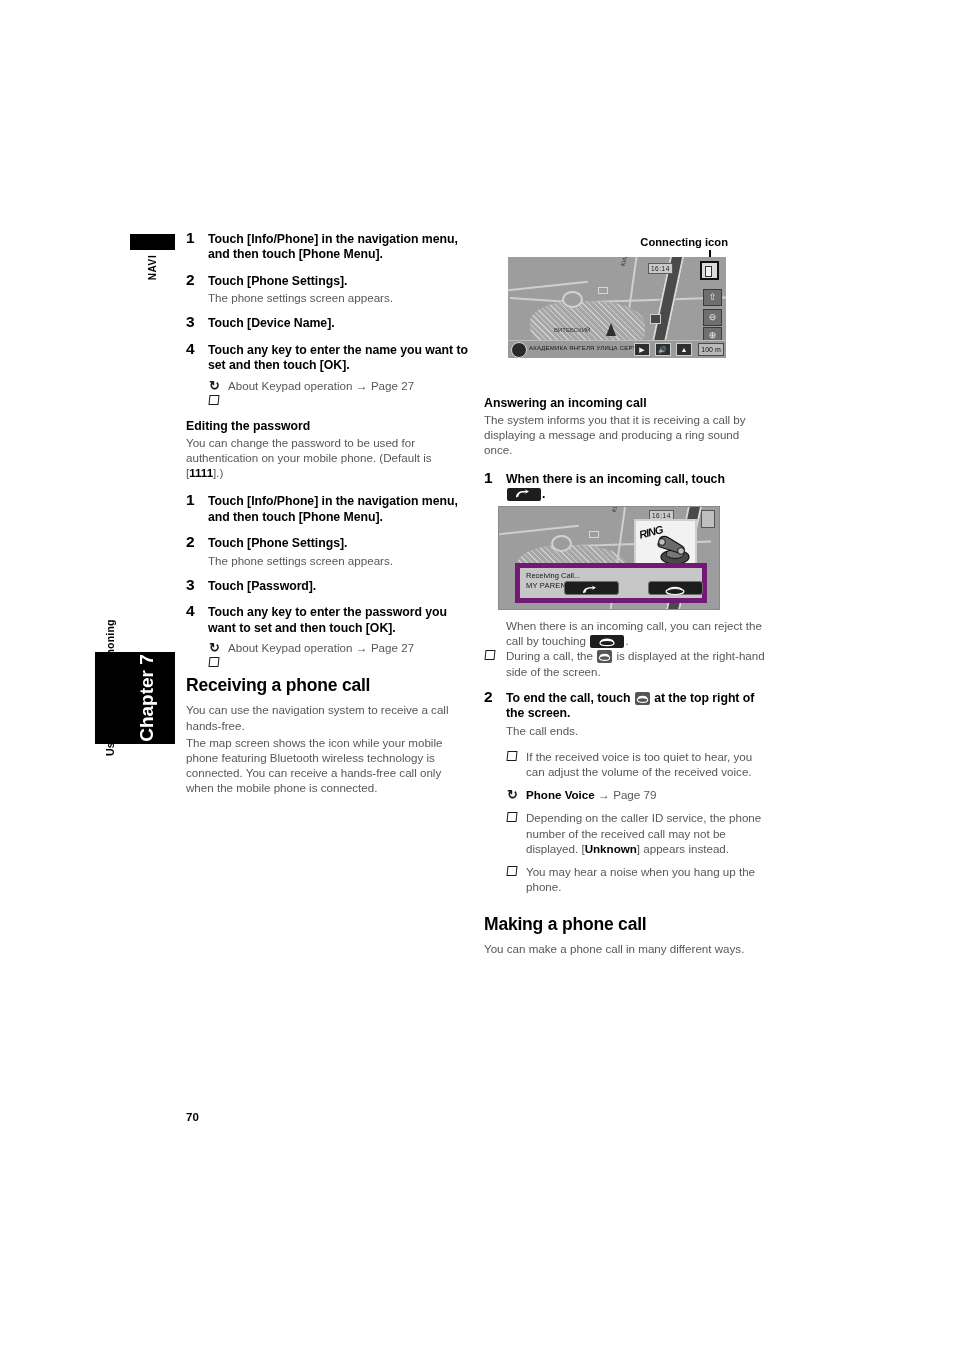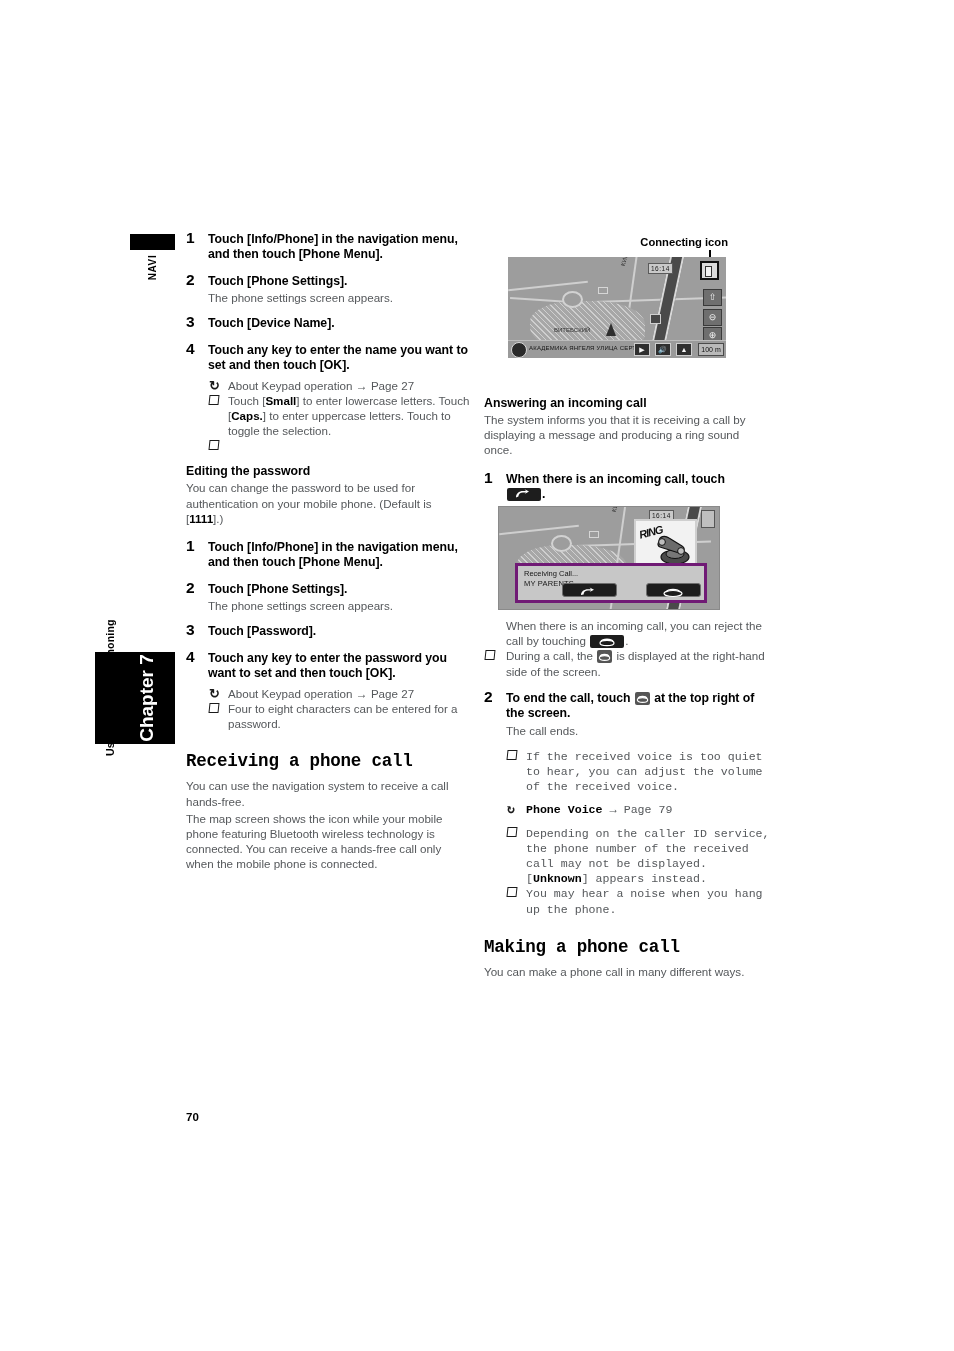--- a/index.html
+++ b/index.html
@@ -146,21 +146,20 @@
     margin: 10px 0 1px 0;
   }
 
   .big-head {
     font-size: 17.5px;
     font-weight: bold;
     color: #000;
     line-height: 21px;
     letter-spacing: -0.2px;
     margin: 0 0 6px 0;
-    font-family: Liberation Mono, monospace;
   }
 
   
   .note {
     position: relative;
     padding-left: 20px;
     font-size: 11.6px;
     color: #55585b;
     line-height: 15.2px;
     margin-bottom: 0px;
@@ -430,21 +429,21 @@
   .handset {
     position: absolute;
     right: 2px; top: 9px;
     width: 40px; height: 36px;
   }
   .call-panel {
     position: absolute;
     left: 16px; bottom: 6px;
     width: 192px; height: 40px;
     background: #c7c7c7;
-    border: 3px solid #701a75;
+    border: 5px solid #701a75;
     box-sizing: border-box;
   }
   .call-line1 {
     position: absolute;
     left: 6px; top: 3px;
     font-size: 7.5px;
     color: #151515;
   }
   .call-line2 {
     position: absolute;
@@ -525,24 +524,20 @@
     </div>
 
     <div style="padding-left:22px;">
       <div class="note">
         <span class="mk"><span class="gl-ref">↻</span></span>
         <span>About Keypad operation</span>
         <span class="arrow">→</span>
         <span>Page 27</span>
       </div>
 
-      <div class="note">
-        <span class="mk"><span class="gl-square"></span></span>
-        <span>Touch [<b>Small</b>] to enter lowercase letters. Touch [<b>Caps.</b>] to enter uppercase letters. Touch to toggle the selection.</span>
-      </div>
 
       <div class="note">
         <span class="mk"><span class="gl-square"></span></span>
       </div>
     </div>
 
     <div class="spacer-16"></div>
 
     <div class="sec-head">Editing the password</div>
     <div class="body-text">You can change the password to be used for authentication on your mobile phone. (Default is [<b>1111</b>].)</div>
@@ -572,21 +567,20 @@
 
     <div style="padding-left:22px;">
       <div class="note">
         <span class="mk"><span class="gl-ref">↻</span></span>
         <span>About Keypad operation</span>
         <span class="arrow">→</span>
         <span>Page 27</span>
       </div>
       <div class="note">
         <span class="mk"><span class="gl-square"></span></span>
-        <span>Four to eight characters can be entered for a password.</span>
       </div>
     </div>
 
     <div class="spacer-20"></div>
 
     <div class="big-head">Receiving a phone call</div>
     <div class="body-text">You can use the navigation system to receive a call hands-free.</div>
     <div class="body-text">The map screen shows the icon while your mobile phone featuring Bluetooth wireless technology is connected. You can receive a hands-free call only when the mobile phone is connected.</div>
 
   </div>
@@ -725,34 +719,34 @@
           <svg width="15" height="13" viewBox="0 0 15 13">
               <ellipse cx="7.5" cy="8" rx="5.2" ry="2.4" fill="none" stroke="#fff" stroke-width="1.1"></ellipse>
               <path d="M3 6.6 C4.2 3.8 10.8 3.8 12 6.6" fill="none" stroke="#fff" stroke-width="1.3"></path>
             </svg>
         </span>
         <span>at the top right of the screen.</span>
       </div>
       <div class="sub">The call ends.</div>
     </div>
 
-    <div style="padding-left:22px;font-family:Liberation Mono, monospace;">
+    <div style="padding-left:22px;">
       <div class="note" style="margin-bottom:8px;">
         <span class="mk"><span class="gl-square"></span></span>
         <span>If the received voice is too quiet to hear, you can adjust the volume of the received voice.</span>
       </div>
 
       <div class="note" style="margin-bottom:8px;">
         <span class="mk"><span class="gl-ref">↻</span></span>
         <b>Phone Voice</b>
         <span class="arrow">→</span>
         <span>Page 79</span>
       </div>
 
-      <div class="note" style="">
+      <div class="note" style="margin-bottom:8px;">
         <span class="mk"><span class="gl-square"></span></span>
         <span>Depending on the caller ID service, the phone number of the received call may not be displayed. [<b>Unknown</b>] appears instead.</span>
       </div>
 
       <div class="note">
         <span class="mk"><span class="gl-square"></span></span>
         <span>You may hear a noise when you hang up the phone.</span>
       </div>
     </div>
 

